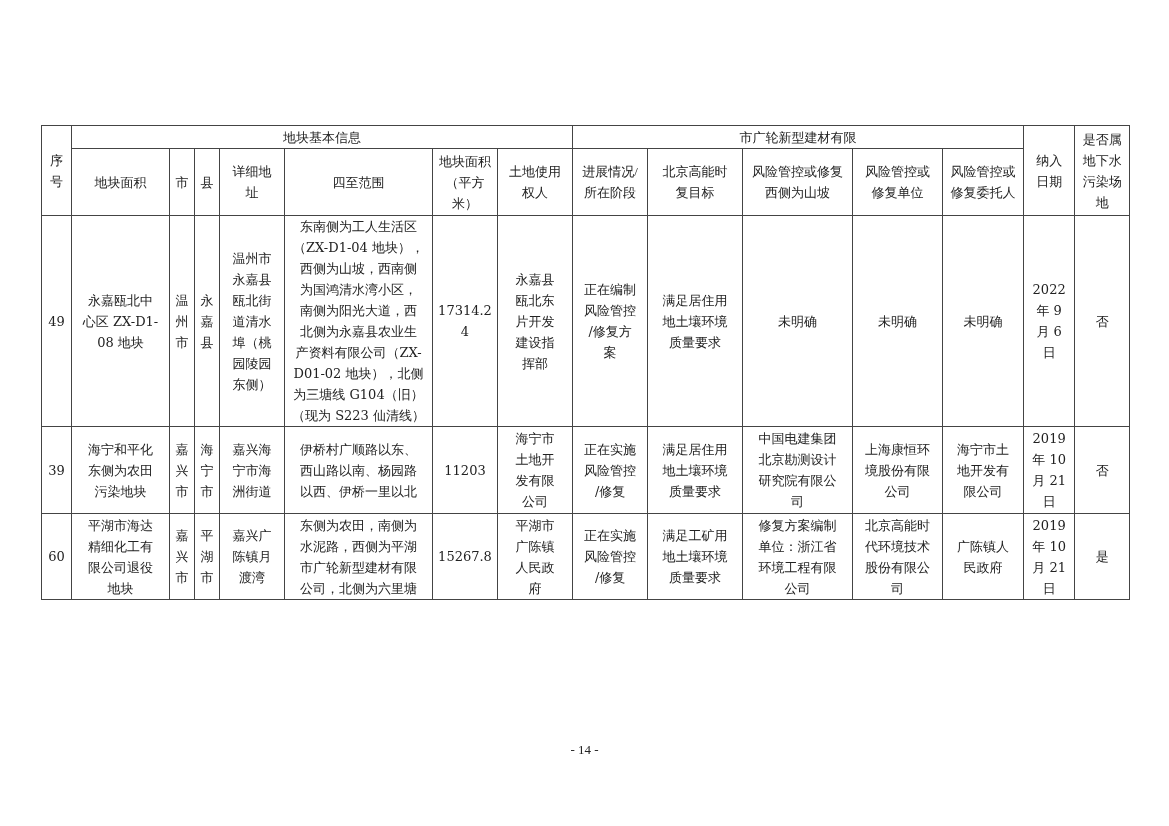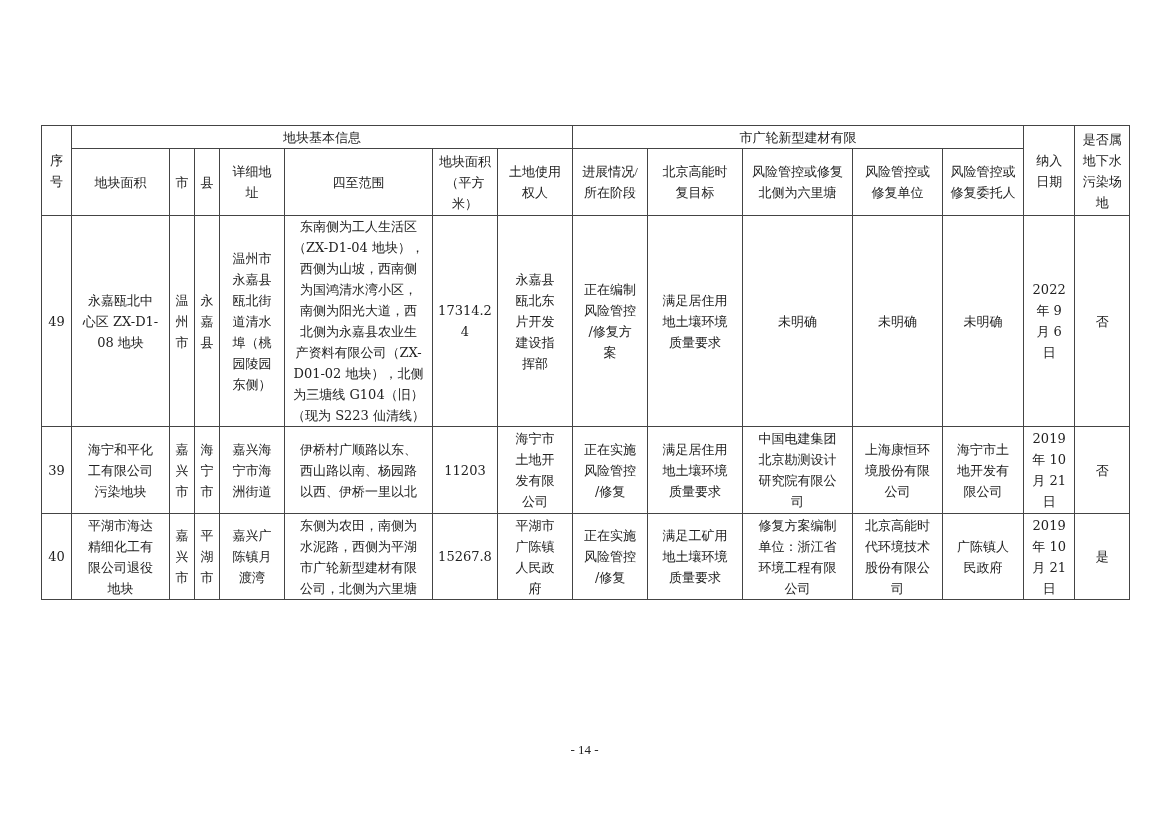--- a/index.html
+++ b/index.html
@@ -83,21 +83,21 @@
     <td>
           <span class="cell">进展情况/
 所在阶段</span>
         </td>
     <td>
           <span class="cell">北京高能时
 复目标</span>
         </td>
     <td>
           <span class="cell">风险管控或修复
-北侧为六里塘</span>
+西侧为山坡</span>
         </td>
     <td>
           <span class="cell">风险管控或
 修复单位</span>
         </td>
     <td>
           <span class="cell">风险管控或
 修复委托人</span>
         </td>
   </tr>
@@ -183,21 +183,21 @@
           <span class="cell">否</span>
         </td>
   </tr>
 
   <tr style="height:87px">
     <td>
           <span class="cell">39</span>
         </td>
     <td>
           <span class="cell">海宁和平化
-工有限公司
+东侧为农田
 污染地块</span>
         </td>
     <td>
           <span class="cell">嘉
 兴
 市</span>
         </td>
     <td>
           <span class="cell">海
 宁
@@ -254,21 +254,21 @@
 月 21
 日</span>
         </td>
     <td>
           <span class="cell">否</span>
         </td>
   </tr>
 
   <tr style="height:86px">
     <td>
-          <span class="cell">40</span>
+          <span class="cell">60</span>
         </td>
     <td>
           <span class="cell">平湖市海达
 精细化工有
 限公司退役
 地块</span>
         </td>
     <td>
           <span class="cell">嘉
 兴

